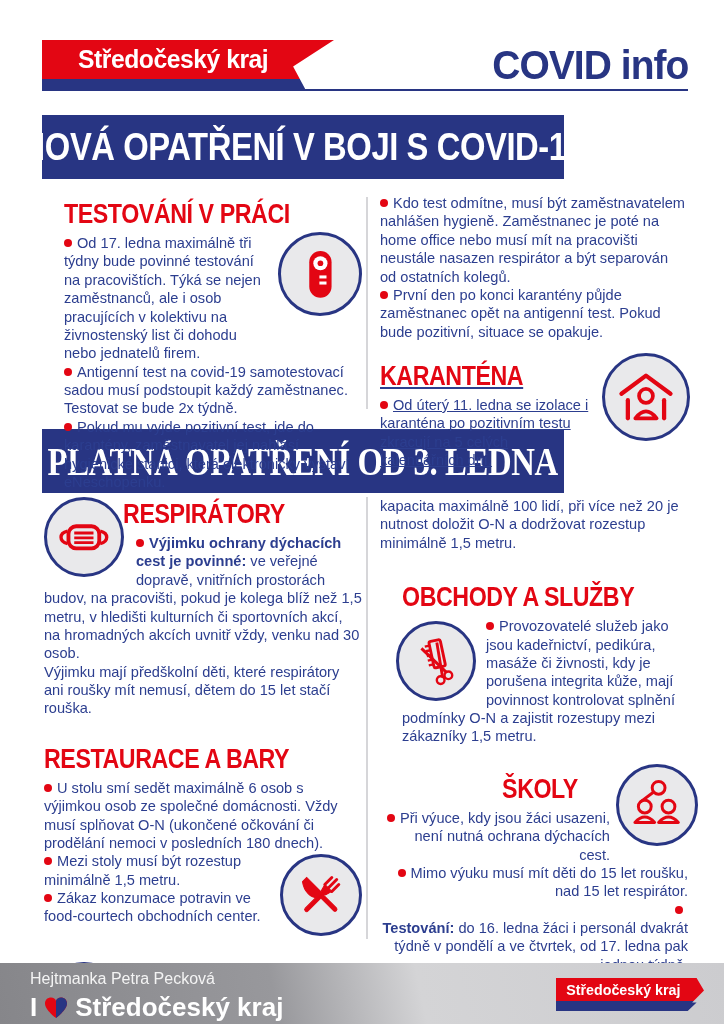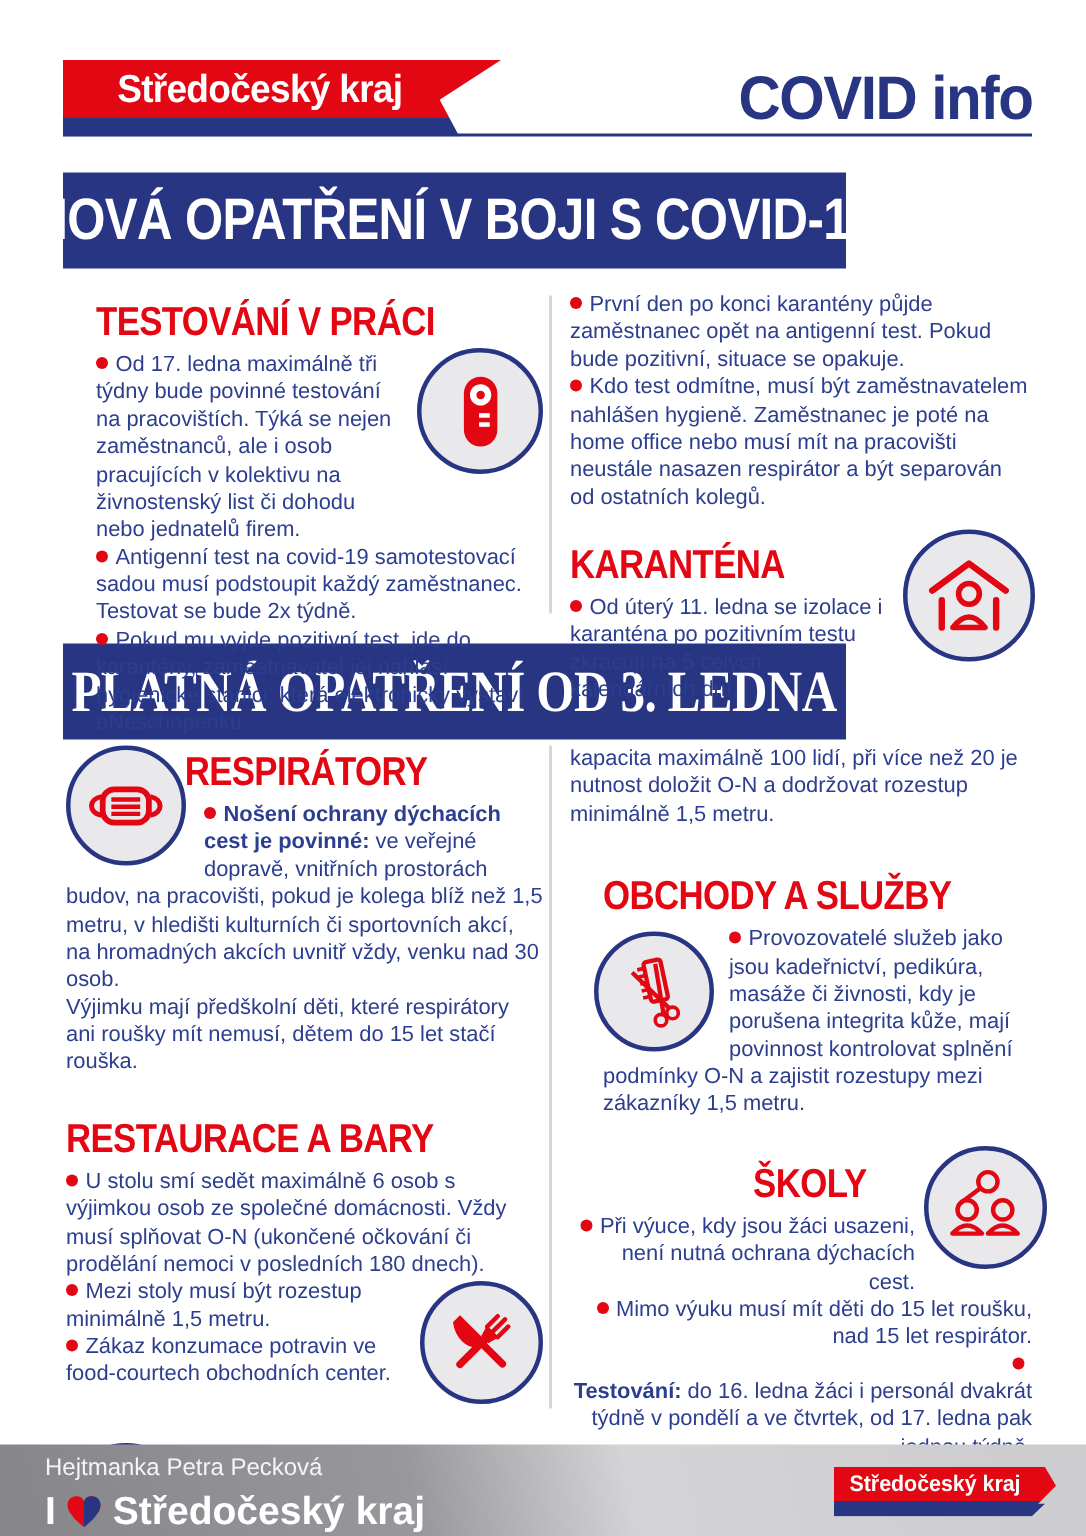--- a/index.html
+++ b/index.html
@@ -92,24 +92,24 @@
           <rect x="29" y="37" width="7" height="3" fill="#fff"></rect>
         </svg>
     </div>
     <p class="item"><span class="dot"></span><span>Od 17. ledna maximálně tři týdny bude povinné testování na pracovištích. Týká se nejen zaměstnanců, ale i osob pracujících v kolektivu na živnostenský list či dohodu nebo jednatelů firem.</span></p>
     <p class="item"><span class="dot"></span><span>Antigenní test na covid-19 samotestovací sadou musí podstoupit každý zaměstnanec. Testovat se bude 2x týdně.</span></p>
     <p class="item"><span class="dot"></span><span>Pokud mu vyjde pozitivní test, jde do karantény, zaměstnavatel jej nahlásí hygienické stanici, která elektronicky vystaví eNeschopenku.</span></p>
   </div>
 </div>
 
 <div class="col" style="left:380px; top:194px; width:308px;">
+  <p class="item"><span class="dot"></span><span>Kdo test odmítne, musí být zaměstnavatelem nahlášen hygieně. Zaměstnanec je poté na home office nebo musí mít na pracovišti neustále nasazen respirátor a být separován od ostatních kolegů.</span></p>
   <p class="item"><span class="dot"></span><span>První den po konci karantény půjde zaměstnanec opět na antigenní test. Pokud bude pozitivní, situace se opakuje.</span></p>
-  <p class="item"><span class="dot"></span><span>Kdo test odmítne, musí být zaměstnavatelem nahlášen hygieně. Zaměstnanec je poté na home office nebo musí mít na pracovišti neustále nasazen respirátor a být separován od ostatních kolegů.</span></p>
-
-  <div class="clearfix" style="margin-top:18px;">
+
+  <div class="clearfix" style="margin-top:18px;text-decoration:underline;">
     <div class="circ fl-r" style="width:88px;height:88px;margin:-6px -2px 4px 8px;">
       <svg viewBox="0 0 60 60" fill="none" stroke="#e30613" stroke-width="4" stroke-linecap="round" stroke-linejoin="round">
         <path d="M7 27 L30 10 L53 27"></path>
           <path d="M13 33 V50"></path>
           <path d="M47 33 V50"></path>
         <circle cx="30" cy="29" r="6.5" stroke-width="3.5"></circle>
         <path d="M20 50 Q30 37 40 50 Z" stroke-width="3.5"></path>
       </svg>
     </div>
     <h2 class="sec">KARANTÉNA</h2>
@@ -122,21 +122,21 @@
   <div class="clearfix">
     <div class="circ fl-l" style="width:80px;height:80px;margin:0 12px 6px 0;">
       <svg viewBox="0 0 60 60" fill="none" stroke="#e30613">
         <rect x="14" y="19" width="32" height="23" rx="8" stroke-width="4"></rect>
         <path d="M20 26 H40 M20 31 H40 M20 36 H40" stroke-width="3"></path>
         <path d="M13 24 C4 26 4 35 13 37" stroke-width="3.5"></path>
         <path d="M47 24 C56 26 56 35 47 37" stroke-width="3.5"></path>
       </svg>
     </div>
     <h2 class="sec">RESPIRÁTORY</h2>
-    <p class="item"><span class="dot"></span><b>Nošení ochrany dýchacích cest je povinné:</b><span> ve veřejné dopravě, vnitřních prostorách budov, na pracovišti, pokud je kolega blíž než 1,5 metru, v hledišti kulturních či sportovních akcí, na hromadných akcích uvnitř vždy, venku nad 30 osob.</span></p>
+    <p class="item"><span class="dot"></span><b>Výjimku ochrany dýchacích cest je povinné:</b><span> ve veřejné dopravě, vnitřních prostorách budov, na pracovišti, pokud je kolega blíž než 1,5 metru, v hledišti kulturních či sportovních akcí, na hromadných akcích uvnitř vždy, venku nad 30 osob.</span></p>
     <p class="item"><span>Výjimku mají předškolní děti, které respirátory ani roušky mít nemusí, dětem do 15 let stačí rouška.</span></p>
   </div>
 
   <div class="clearfix" style="margin-top:24px;">
     <h2 class="sec">RESTAURACE A BARY</h2>
     <p class="item"><span class="dot"></span><span>U stolu smí sedět maximálně 6 osob s výjimkou osob ze společné domácnosti. Vždy musí splňovat O-N (ukončené očkování či prodělání nemoci v posledních 180 dnech).</span></p>
     <div class="circ fl-r" style="width:82px;height:82px;margin:2px 0 4px 8px;">
       <svg viewBox="0 0 60 60" stroke="#e30613" fill="#e30613" stroke-linecap="round">
         <g transform="rotate(45 30 30)">
           <path d="M25 9 V19 M30 7 V19 M35 9 V19" stroke-width="3" fill="none"></path>

